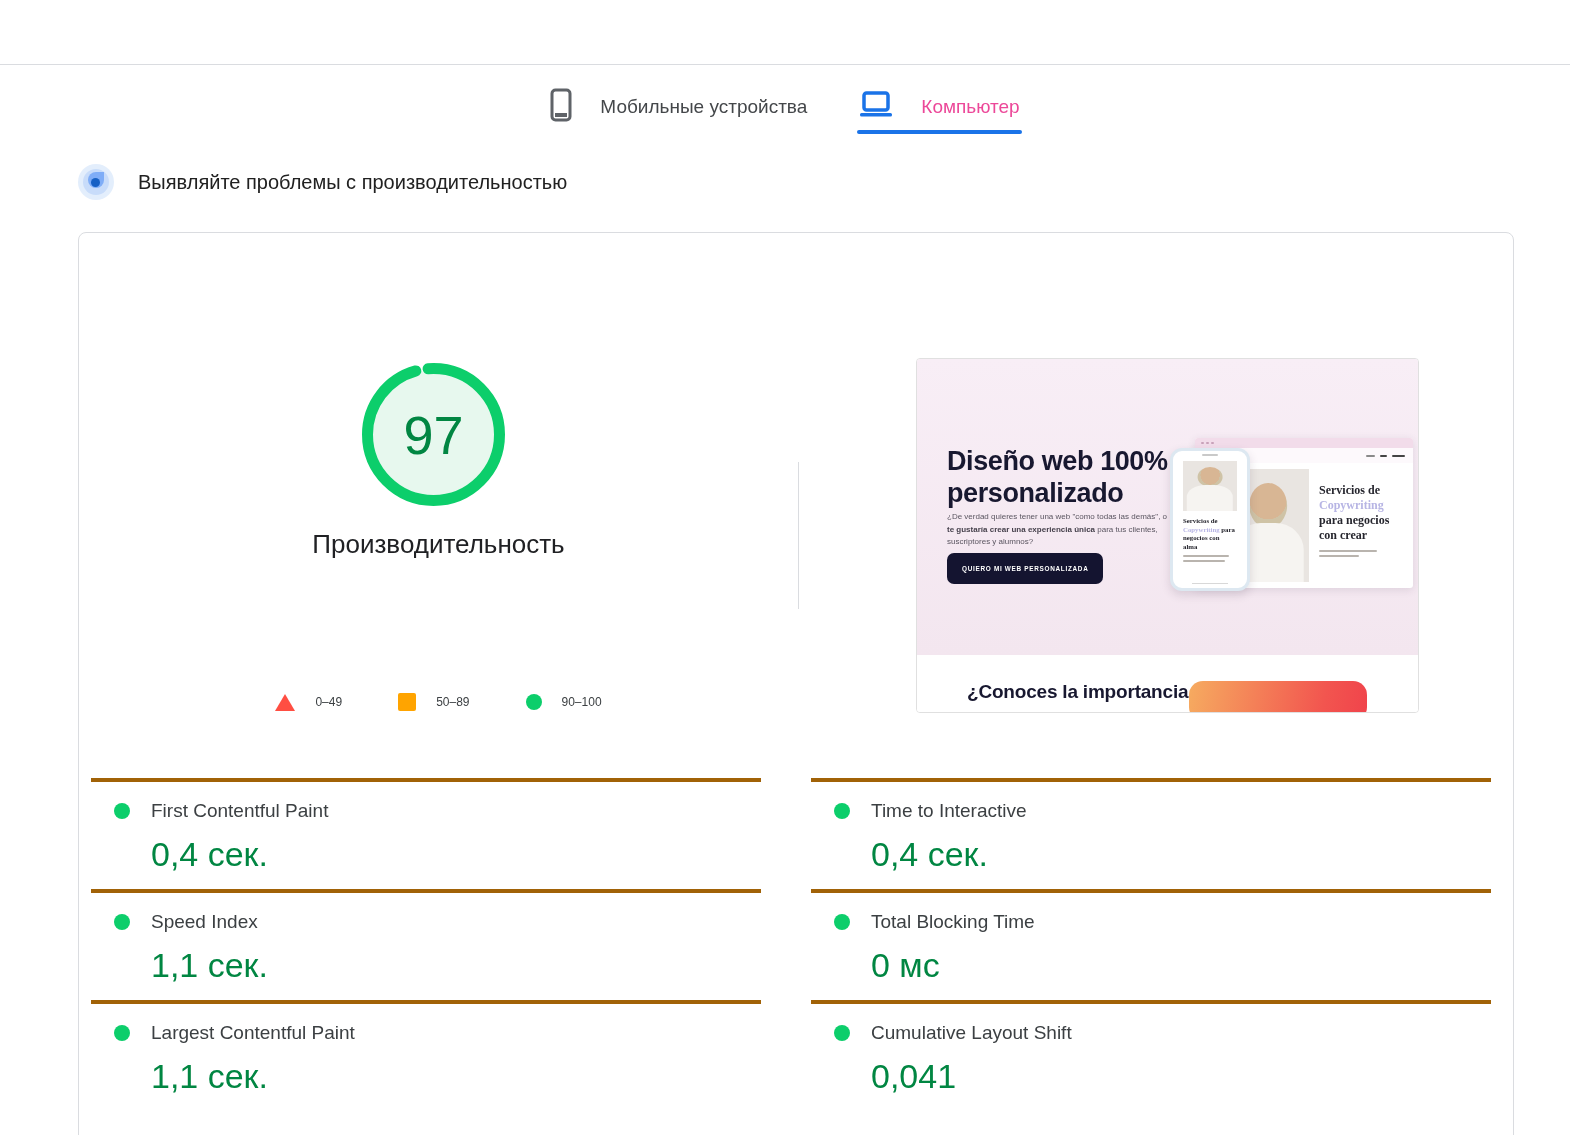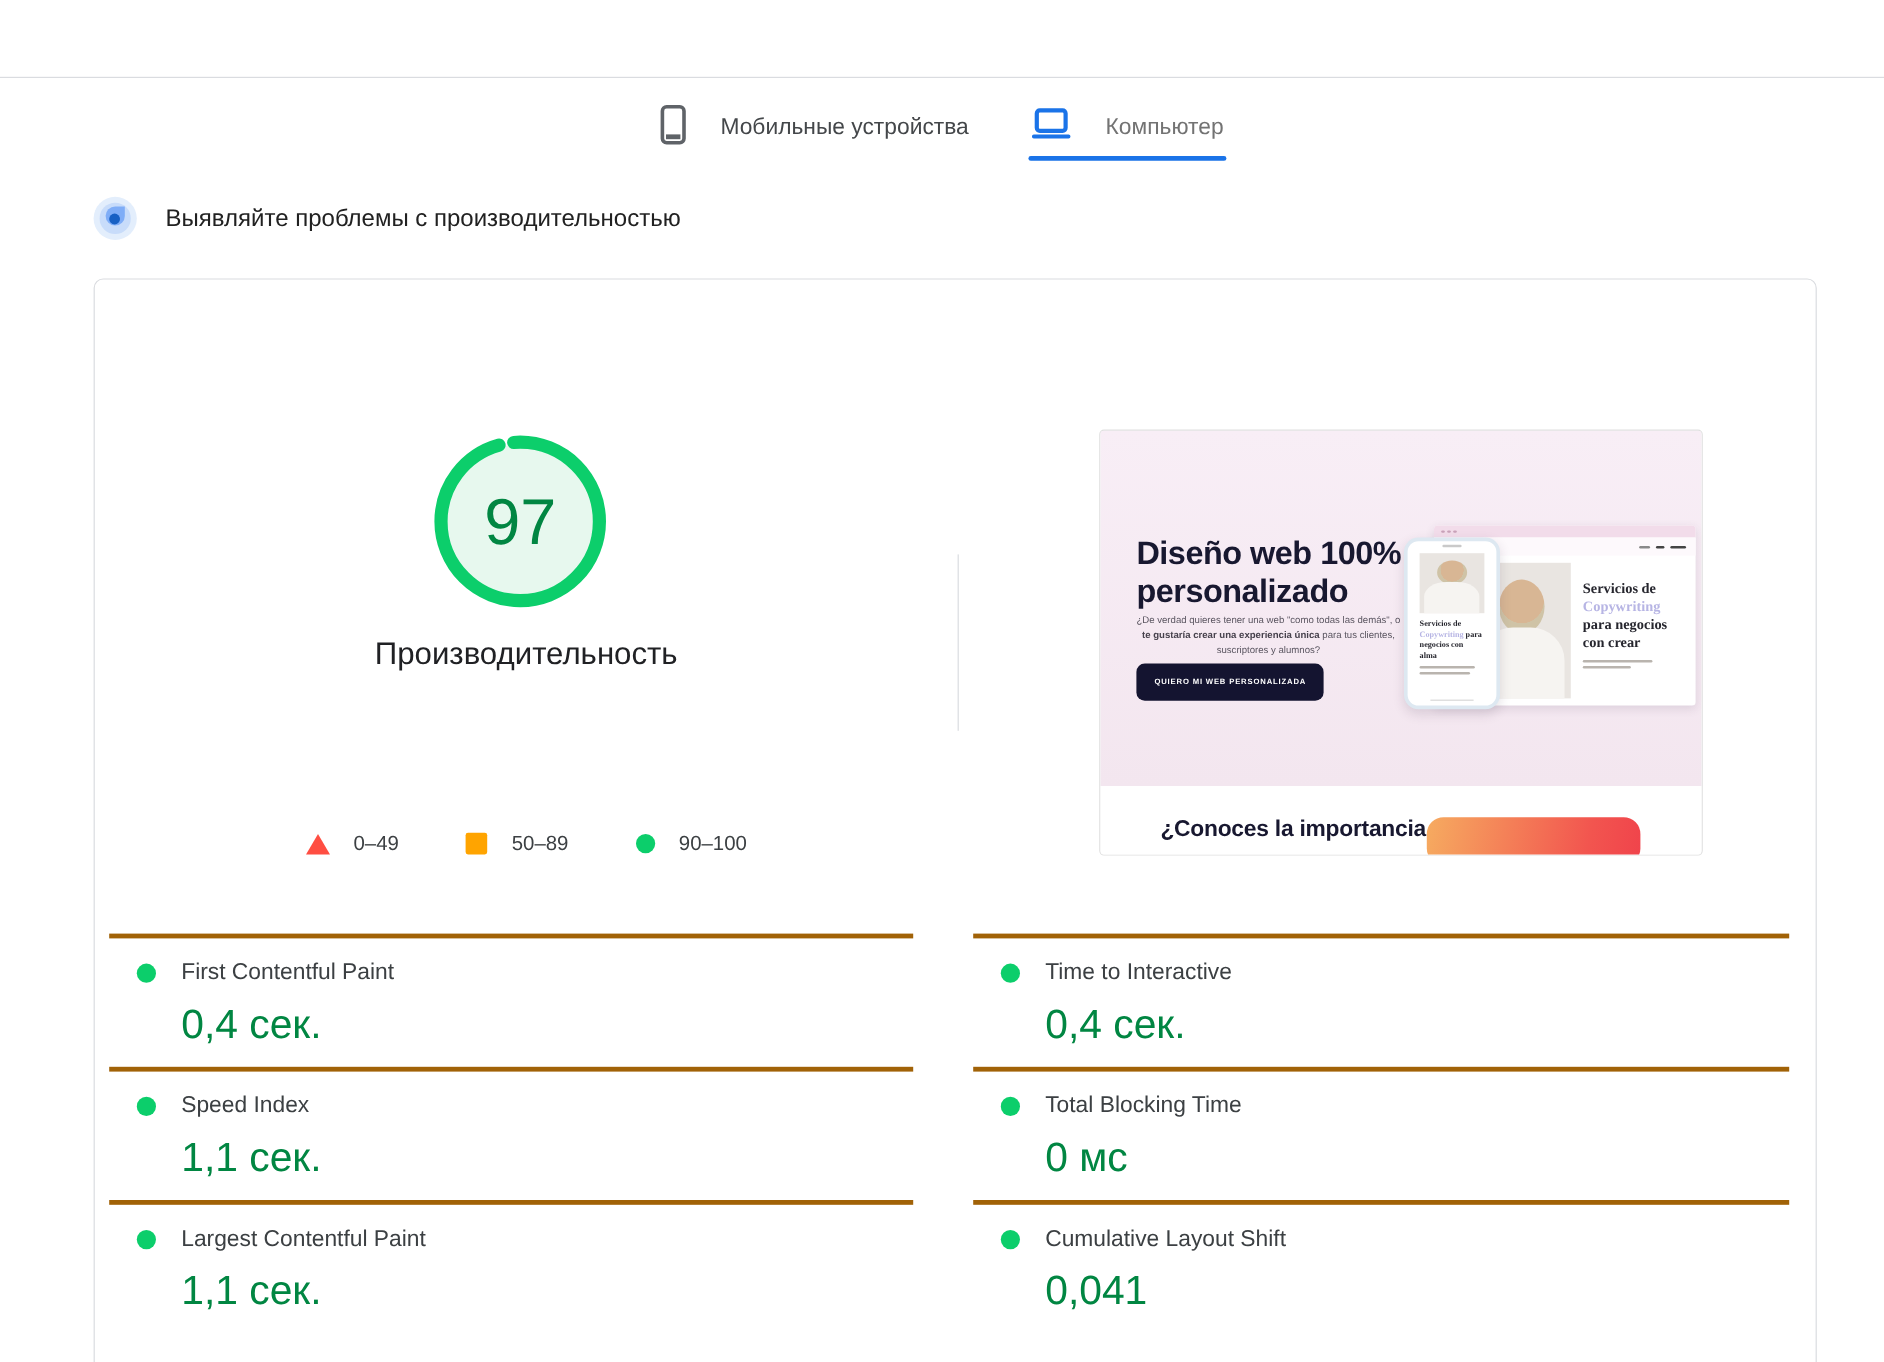--- a/index.html
+++ b/index.html
@@ -19,21 +19,21 @@
   .tab-bar {
     position: absolute; top: 80px; left: 0; width: 100%;
     display: flex; justify-content: center; gap: 52px;
   }
   .tab {
     position: relative; height: 54px;
     display: flex; align-items: center; gap: 28px;
     font-size: 19px; cursor: pointer;
   }
   .tab--mobile { color: #44474a; }
-  .tab--desktop { color: #737373; }
+  .tab--desktop { color: #ec4899; }
   .tab-underline {
     position: absolute; bottom: 0; left: -2px; right: -2px;
     height: 4px; border-radius: 2px; background: #1a73e8;
   }
 
   
   .page-header {
     position: absolute; top: 164px; left: 78px;
     display: flex; align-items: center; gap: 24px;
   }
@@ -62,41 +62,41 @@
     font-size: 54px; color: #018642;
   }
   .score-title { position: absolute; top: 296px; left: 0; width: 719px; text-align: center; font-size: 26px; color: #202124; }
   .score-desc {
     position: absolute; top: 342px; left: 60px; width: 600px;
     text-align: center; font-size: 16px; line-height: 30px; color: #5f6368;
   }
   .inline-link { color: #1a73e8; cursor: pointer; }
 
   .legend { position: absolute; top: 460px; left: 0; width: 719px; display: flex; justify-content: center; gap: 56px; }
-  .legend-item { display: flex; align-items: center; gap: 20px; font-size: 17px; color: #3c4043; }
+  .legend-item { display: flex; align-items: center; gap: 20px; font-size: 12px; color: #3c4043; }
   .shape-triangle { width: 0; height: 0; border-left: 10px solid transparent; border-right: 10px solid transparent; border-bottom: 17px solid #ff4e42; }
   .shape-square { width: 18px; height: 18px; border-radius: 2px; background: #ffa400; }
   .shape-circle { width: 16px; height: 16px; border-radius: 50%; background: #0cce6b; }
 
   .v-divider { position: absolute; left: 719px; top: 229px; width: 1px; height: 147px; background: #dadce0; }
 
   
   .thumbnail {
     position: absolute; left: 837px; top: 125px; width: 503px; height: 355px;
     border: 1px solid #e0e0e0; border-radius: 4px; overflow: hidden; background: #fff; cursor: pointer;
   }
   .thumb-hero { position: relative; height: 296px; background: linear-gradient(180deg, #f8eef6 0%, #f3e6ef 100%); }
 
   .mktn-nav { position: absolute; top: 13px; left: 50px; right: 52px; display: flex; align-items: center; gap: 22px; }
   .mktn-logo { background: #161616; color: #fff; font-weight: bold; font-size: 12px; padding: 3px 7px; letter-spacing: .5px; }
   .mktn-link { font-size: 7.5px; font-weight: 600; color: #2a2a2a; }
   .mktn-contact { margin-left: auto; border: 1px solid #6a6a6a; border-radius: 2px; font-size: 6.5px; letter-spacing: .8px; color: #2a2a2a; padding: 5px 10px; background: transparent; }
 
   .hero-headline { position: absolute; left: 30px; top: 86px; font-size: 27px; line-height: 32px; font-weight: 700; color: #181830; letter-spacing: -0.4px; }
-  .hero-body { position: absolute; left: 30px; top: 152px; font-size: 8px; line-height: 12.5px; color: #5a5560; text-align: center; }
+  .hero-body { position: absolute; left: 30px; top: 152px; font-size: 8px; line-height: 12.5px; color: #5a5560; }
   .hero-body b { color: #46414c; }
   .hero-cta {
     position: absolute; left: 30px; top: 194px;
     background: #141430; color: #fff; border: none; border-radius: 7px;
     font-size: 6.4px; font-weight: bold; letter-spacing: .7px; padding: 12px 15px;
     font-family: "Liberation Sans", sans-serif; cursor: pointer;
   }
 
   .browser-mock {
     position: absolute; left: 278px; top: 79px; width: 218px; height: 150px;

